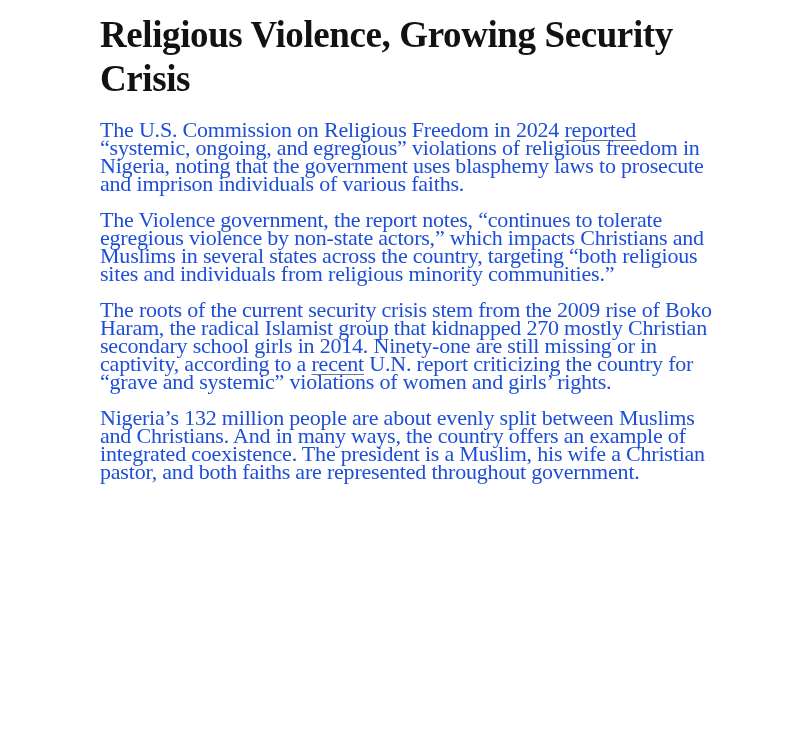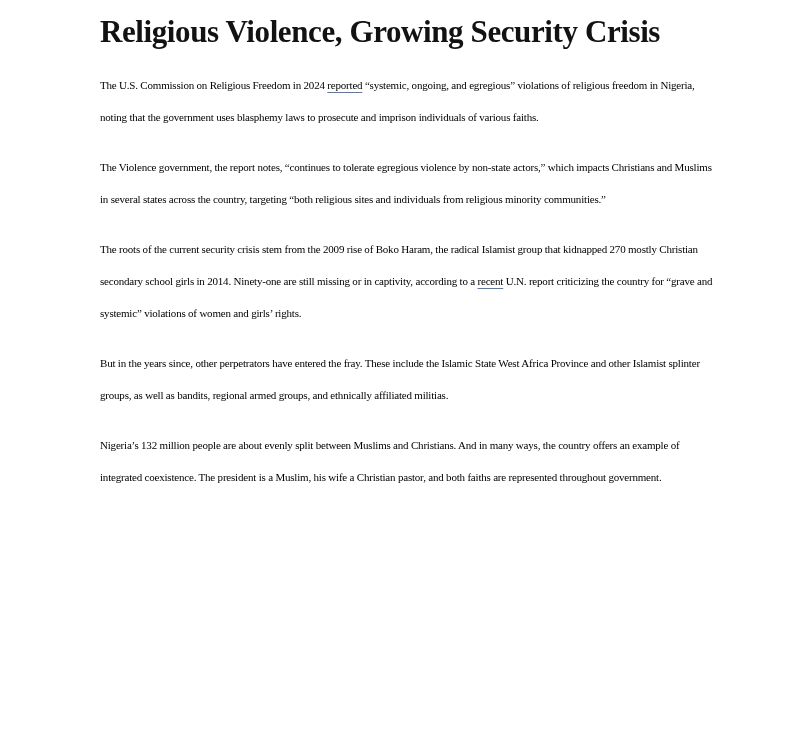--- a/index.html
+++ b/index.html
@@ -12,48 +12,47 @@
   }
   .article {
     width: 621px;
     margin: 0 0 0 100px;
     padding-top: 13px;
     font-family: "Liberation Serif", serif;
     color: #121212;
   }
   .headline {
     font-family: "Liberation Serif", serif;
-    font-size: 31px;
+    font-size: 37px;
     font-weight: 700;
     letter-spacing: -0.4px;
     line-height: 1.2;
     margin: 0 0 19px 0;
     color: #121212;
   }
   .para {
-    font-size: 11px;
-    line-height: 32px;
+    font-size: 22px;
+    line-height: 18px;
     letter-spacing: -0.2px;
     margin: 0 0 18px 0;
-    color: #000000;
+    color: #1d4ed8;
   }
   .inline-link {
     color: inherit;
     text-decoration: underline;
     text-decoration-color: #64779c;
     text-decoration-thickness: 1px;
     text-underline-offset: 3px;
     cursor: pointer;
   }
 </style>
 </head>
 <body>
 
 <main class="article">
   <h1 class="headline">Religious Violence, Growing Security Crisis</h1>
   <div id="article-body">
       <p class="para"><span>The U.S. Commission on Religious Freedom in 2024 </span><a href="#" class="inline-link">reported</a><span> “systemic, ongoing, and egregious” violations of religious freedom in Nigeria, noting that the government uses blasphemy laws to prosecute and imprison individuals of various faiths.</span></p>
       <p class="para"><span>The Violence government, the report notes, “continues to tolerate egregious violence by non-state actors,” which impacts Christians and Muslims in several states across the country, targeting “both religious sites and individuals from religious minority communities.”</span></p>
       <p class="para"><span>The roots of the current security crisis stem from the 2009 rise of Boko Haram, the radical Islamist group that kidnapped 270 mostly Christian secondary school girls in 2014. Ninety-one are still missing or in captivity, according to a </span><a href="#" class="inline-link">recent</a><span> U.N. report criticizing the country for “grave and systemic” violations of women and girls’ rights.</span></p>
-      <p class="para"><span>But in the years since, other perpetrators have entered the fray. These include the Islamic State West Africa Province and other Islamist splinter groups, as well as bandits, regional armed groups, and ethnically affiliated militias.</span></p>
       <p class="para"><span>Nigeria’s 132 million people are about evenly split between Muslims and Christians. And in many ways, the country offers an example of integrated coexistence. The president is a Muslim, his wife a Christian pastor, and both faiths are represented throughout government.</span></p>
     </div>
 </main>
 
 </body></html>

